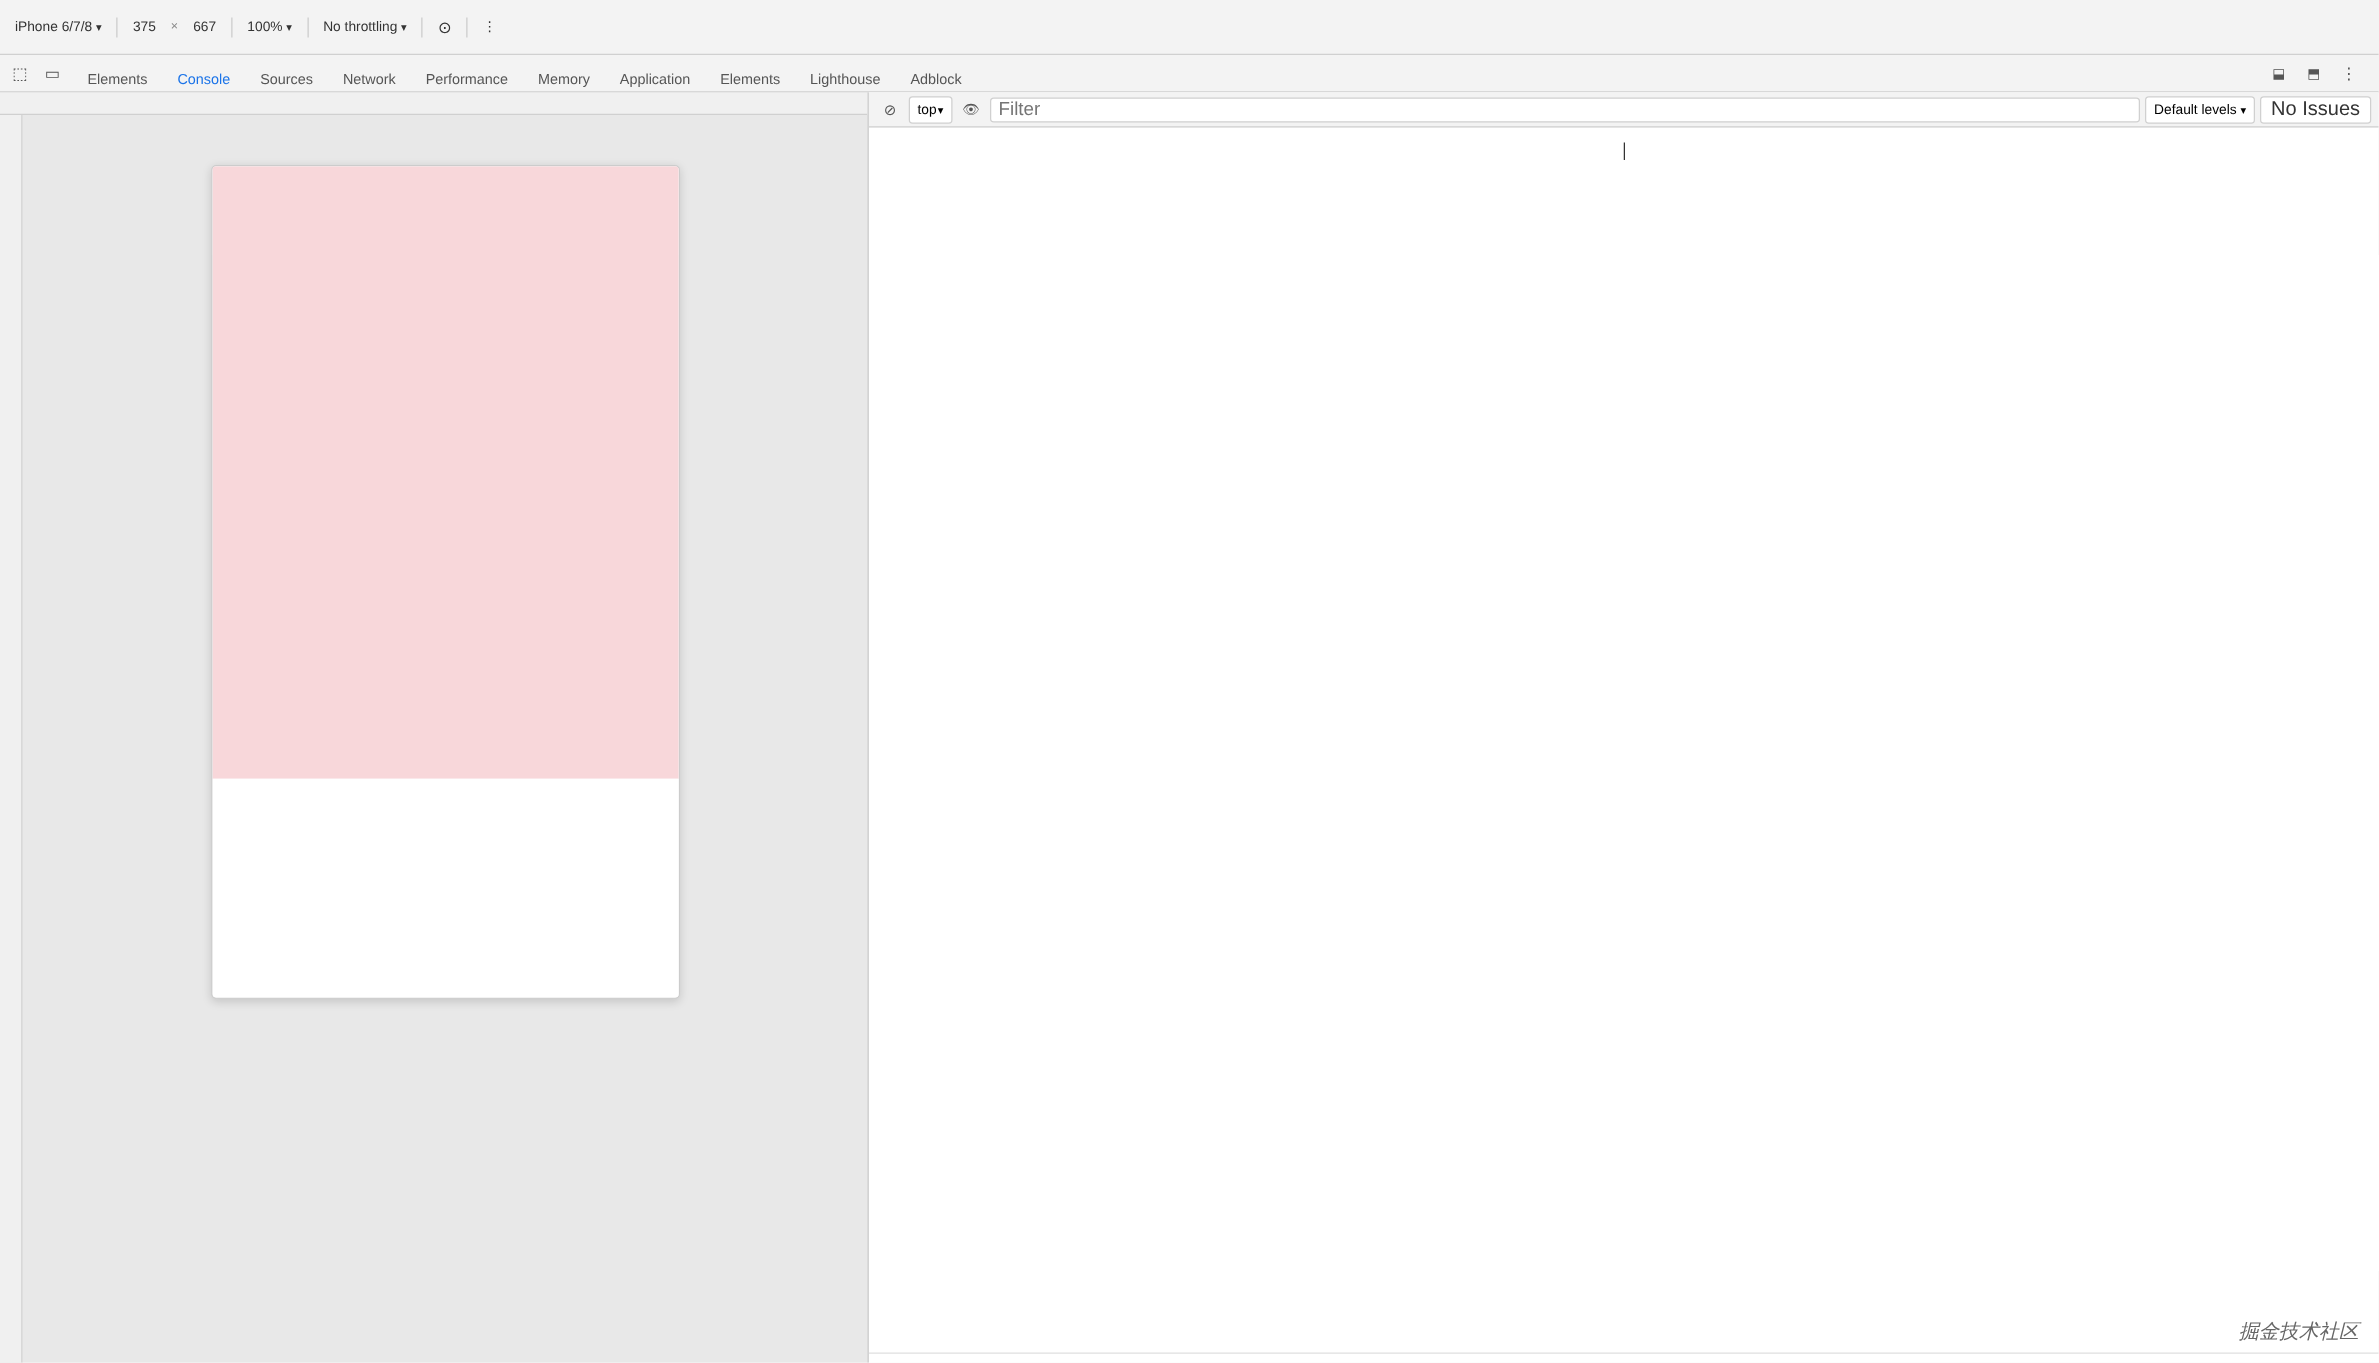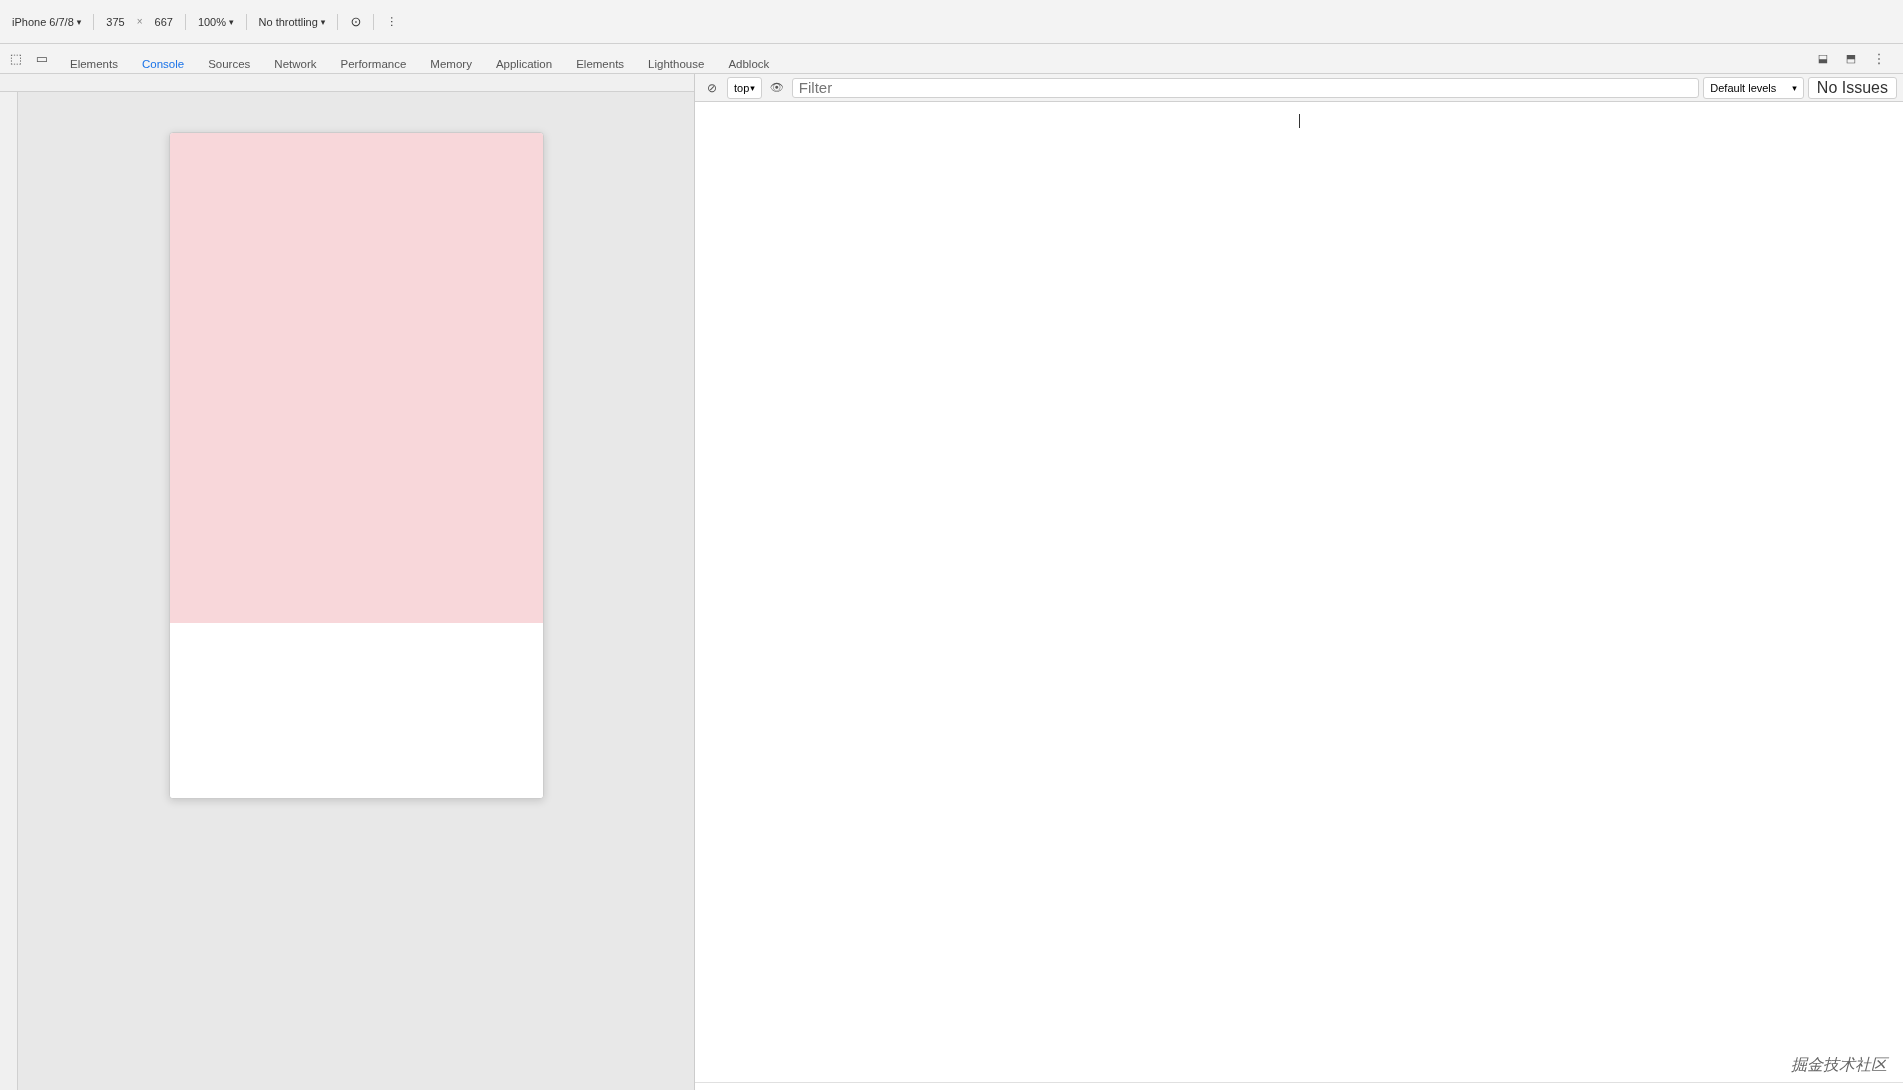--- a/index.html
+++ b/index.html
@@ -130,21 +130,21 @@
     .console-levels-btn {
       display: flex;
       align-items: center;
       height: 22px;
       padding: 0 6px;
       border: 1px solid #d0d0d0;
       border-radius: 3px;
       background: white;
       cursor: pointer;
       font-size: 11px;
-      gap: 16px;
+      gap: 3px;
     }
     .no-issues-btn {
       display: flex;
       align-items: center;
       height: 22px;
       padding: 0 8px;
       background: white;
       border: 1px solid #d0d0d0;
       border-radius: 3px;
       cursor: pointer;

